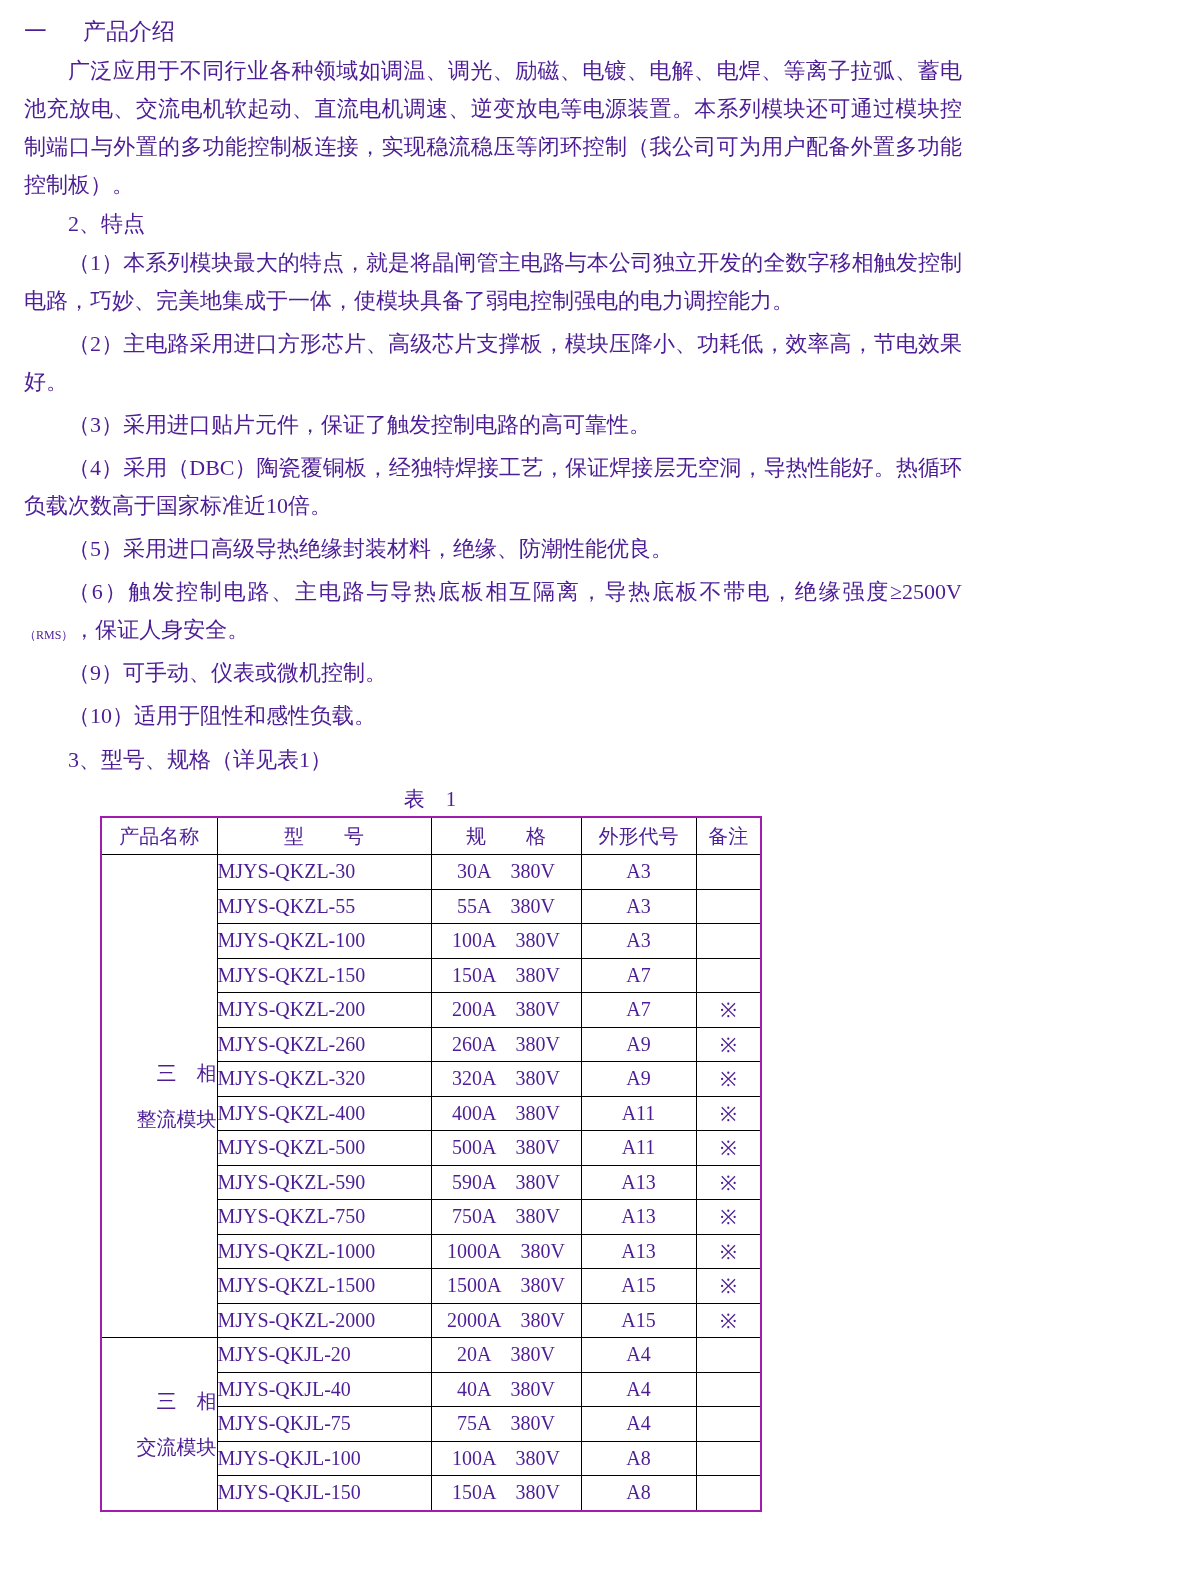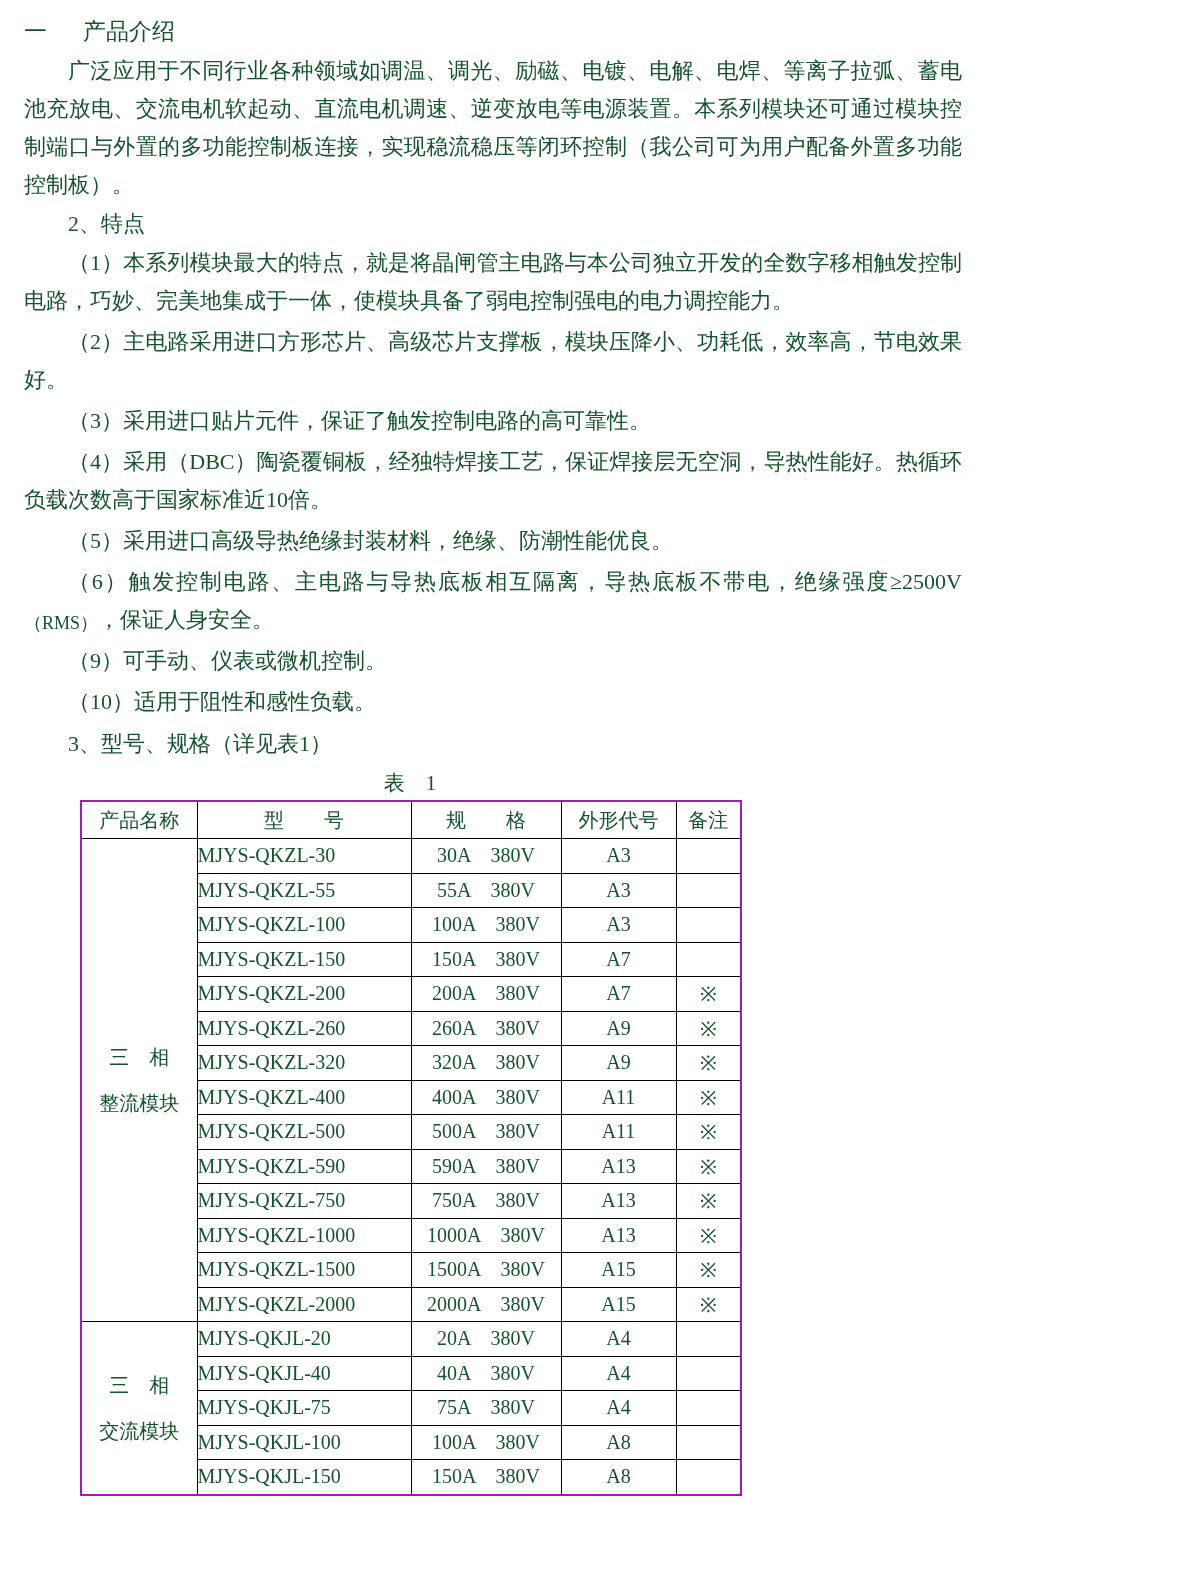--- a/index.html
+++ b/index.html
@@ -1,21 +1,21 @@
 <!DOCTYPE html>
 <html><head>
 <meta charset="utf-8">
 <style>
   html, body { margin: 0; padding: 0; background: #ffffff; }
   .page {
     position: relative;
     width: 984px;
     min-height: 1596px;
     background: #ffffff;
-    color: #14532d;
+    color: #4c1d95;
     font-family: "Liberation Serif", "DejaVu Serif", serif;
     box-sizing: border-box;
     overflow: hidden;
   }
   .text-block {
     padding: 12px 22px 0 24px;
     font-size: 22px;
     line-height: 38px;
     text-align: justify;
   }
@@ -30,26 +30,26 @@
   .sub {
     margin: 0;
     text-indent: 2em;
     line-height: 40px;
   }
   .para {
     margin: 0;
     text-indent: 2em;
   }
   .rms {
-    font-size: 18px;
+    font-size: 12px;
     vertical-align: -2px;
   }
   .table-wrap {
     width: 660px;
-    margin: 4px 0 0 80px;
+    margin: 4px 0 0 100px;
   }
   .tcap {
     text-align: center;
     font-size: 21px;
     line-height: 30px;
     margin-bottom: 2px;
   }
   table.spec {
     border-collapse: collapse;
     width: 100%;
@@ -58,21 +58,21 @@
   }
   .spec th, .spec td {
     border: 1.5px solid #000;
     font-weight: normal;
     font-size: 20px;
     padding: 0;
     overflow: hidden;
   }
   .spec th { height: 36px; text-align: center; }
   .spec td { height: 33.5px; }
-  .col-name  { text-align: center; }
+  .col-name  { text-align: right; }
   .col-name div { line-height: 46px; }
   .col-model { text-align: left; padding-left: 26px; }
   .col-spec, .col-code, .col-remark { text-align: center; }
 </style>
 </head>
 <body>
 
 <div class="page">
   <div class="text-block">
 

